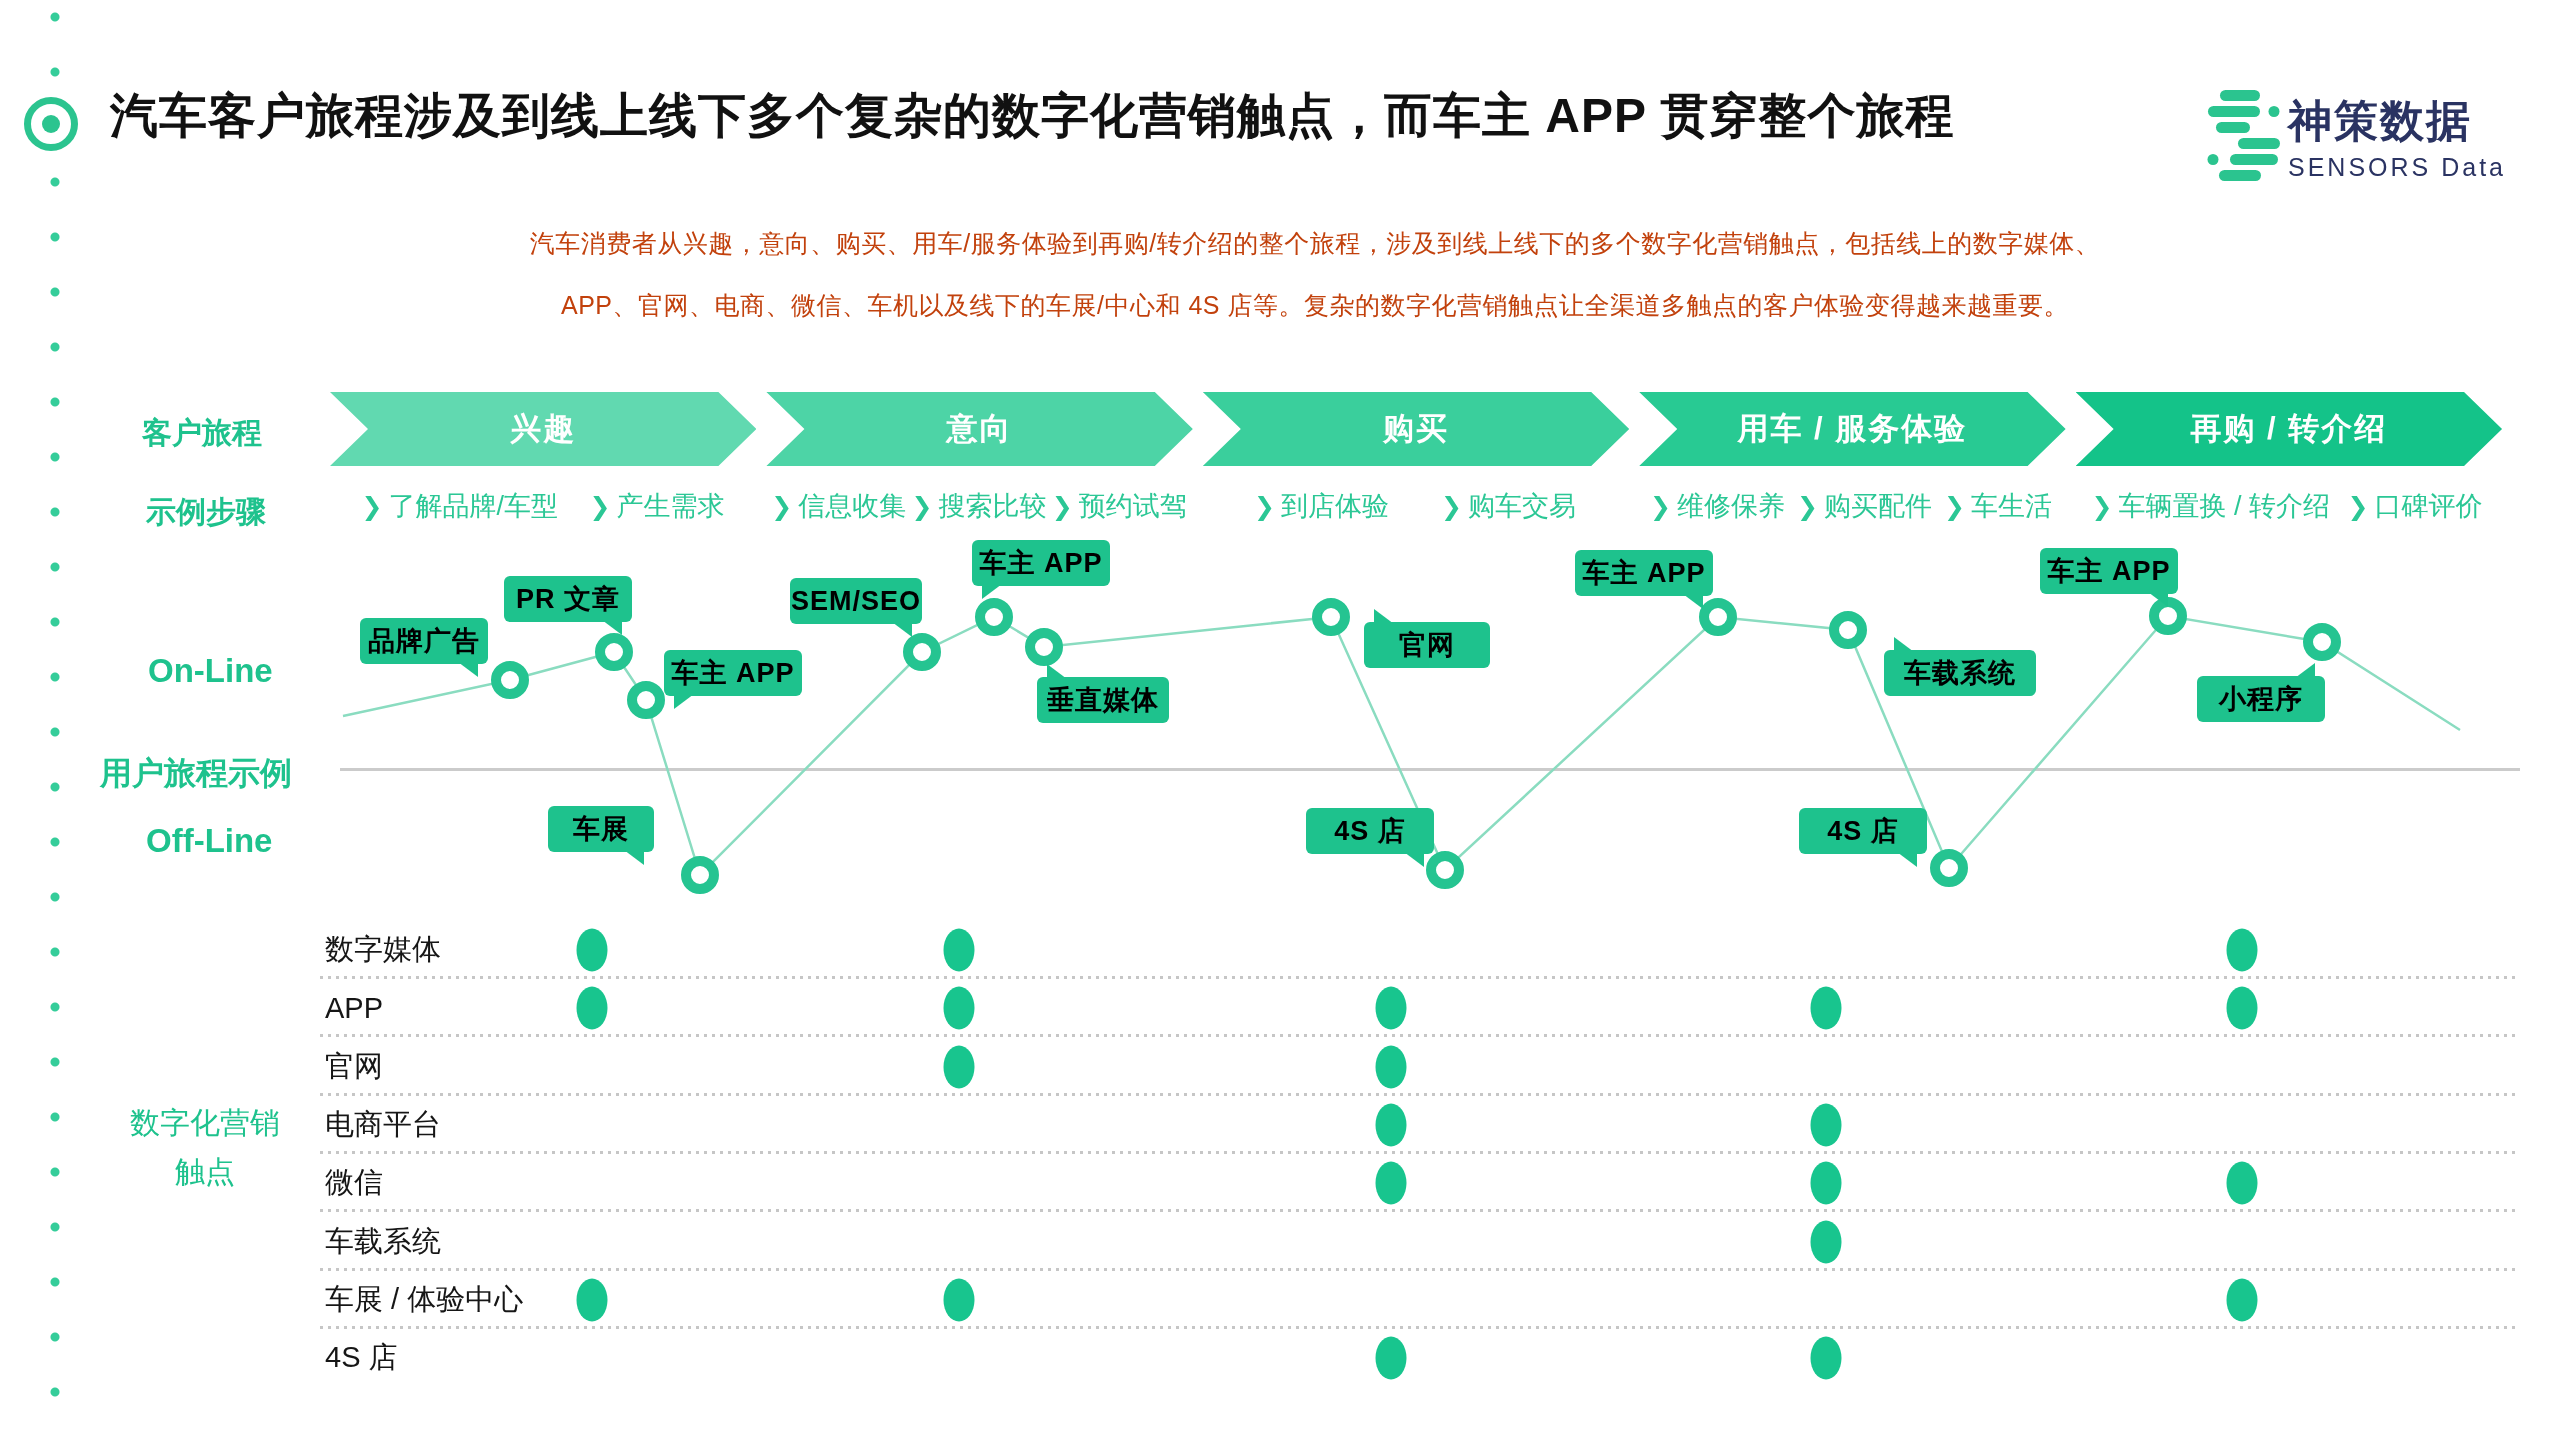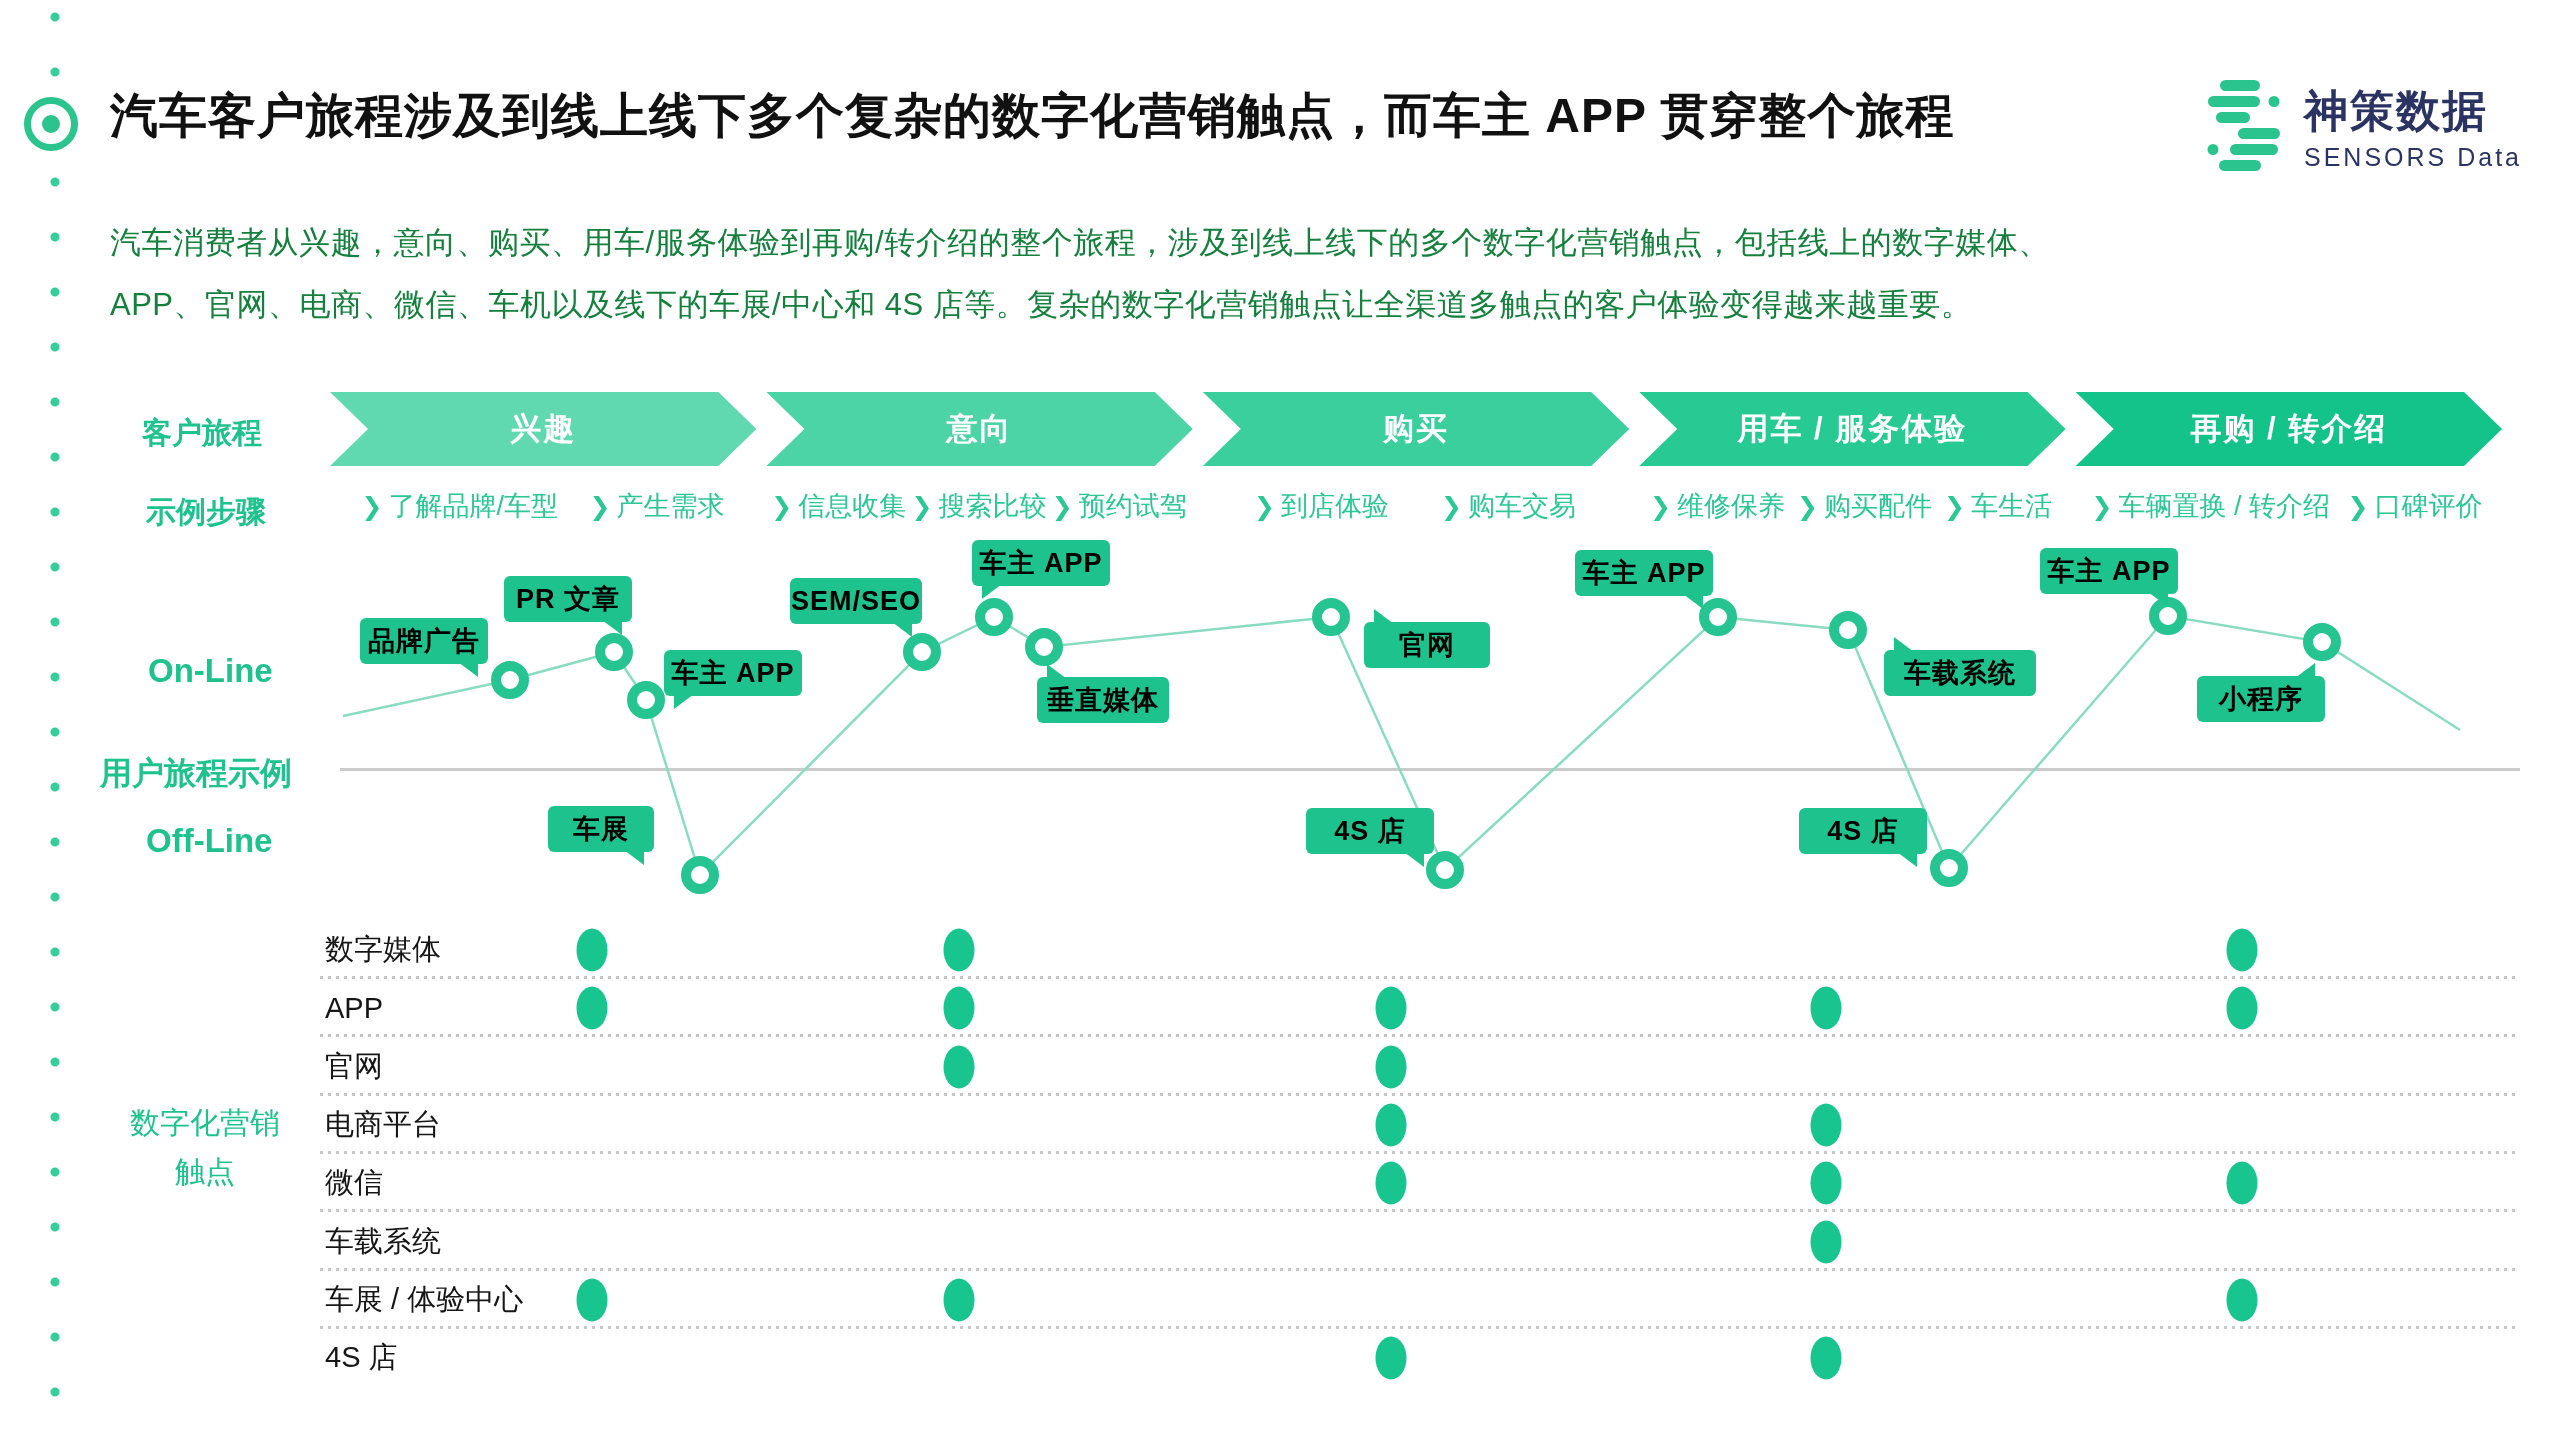--- a/index.html
+++ b/index.html
@@ -11,27 +11,27 @@
     background-image:radial-gradient(circle 4px at 5px 5px,#35CD9A 4px,transparent 5px);
     background-size:10px 55px;background-position:0 12px;background-repeat:repeat-y;}
   .bullseye{position:absolute;left:24px;top:97px;width:54px;height:54px;border-radius:50%;
     border:7px solid #2BC48F;background:#fff;box-sizing:border-box;z-index:2;}
   .bullseye::after{content:"";position:absolute;left:50%;top:50%;width:18px;height:18px;
     border-radius:50%;background:#2BC48F;transform:translate(-50%,-50%);}
 
   .title{position:absolute;left:110px;top:84px;margin:0;font-size:48px;font-weight:800;
     color:#111;letter-spacing:1px;white-space:nowrap;}
 
-  .logo{position:absolute;left:2206px;top:80px;display:flex;align-items:center;gap:16px;justify-content:space-between;}
+  .logo{position:absolute;left:2206px;top:90px;display:flex;align-items:center;justify-content:space-between;}
   .logo-mark{display:block;}
   .logo-cn{font-size:44px;font-weight:800;color:#2A3362;letter-spacing:2px;}
   .logo-en{font-size:25px;color:#2A3362;letter-spacing:3px;margin-top:2px;}
 
-  .intro{position:absolute;left:110px;top:212px;width:2410px;font-size:31px;line-height:62px;
-    color:#15803d;letter-spacing:0.5px;}
+  .intro{position:absolute;left:110px;top:212px;width:2410px;font-size:25px;line-height:62px;
+    color:#c2410c;letter-spacing:0.5px;text-align:center;}
 
   .row-label{position:absolute;font-size:30px;font-weight:800;color:#1EC28D;white-space:nowrap;}
 
   
   .stages{position:absolute;left:330px;top:392px;width:2172px;height:74px;display:flex;gap:10px;}
   .stage{flex:1;clip-path:polygon(0 0,calc(100% - 38px) 0,100% 50%,calc(100% - 38px) 100%,0 100%,38px 50%);
     display:flex;align-items:center;justify-content:center;}
   .stage-label{color:#fff;font-size:31px;font-weight:800;letter-spacing:2px;}
 
   

